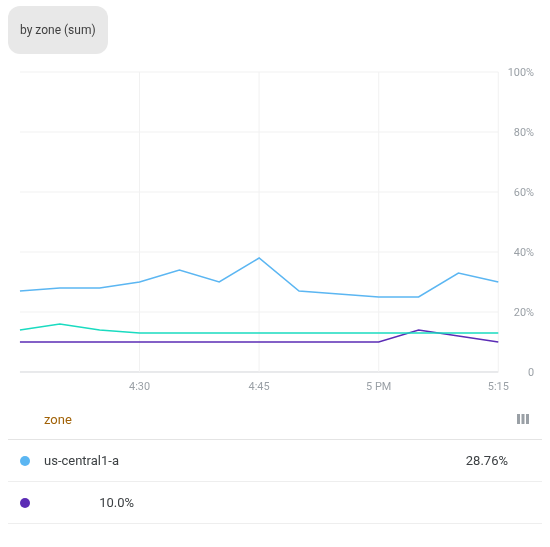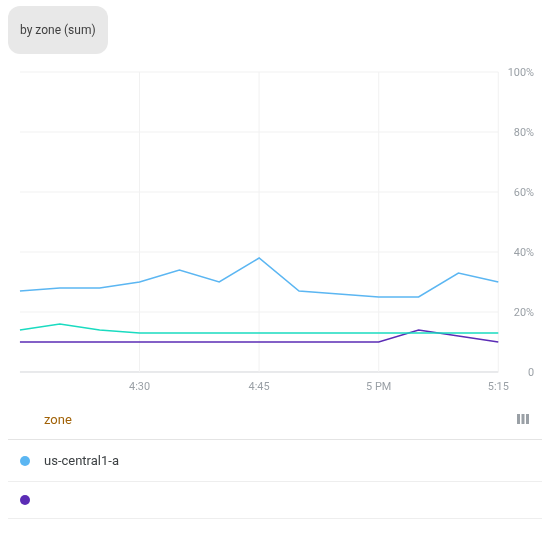--- a/index.html
+++ b/index.html
@@ -105,21 +105,23 @@
               <rect x="5.5" y="2" width="3" height="10"></rect>
               <rect x="10" y="2" width="3" height="10"></rect>
             </g>
           </svg>
       </div>
     </div>
     <div id="rows">
         <div class="trow">
           <span class="dot" style="background:#5bb6f2"></span>
           <span class="zname">us-central1-a</span>
+          <span class="zval">28.76%</span>
           <span class="spacer"></span>
         </div>
         <div class="trow">
           <span class="dot" style="background:#5b2cb5"></span>
+          <span class="zval">10.0%</span>
           <span class="spacer"></span>
         </div>
       </div>
   </div>
 </div>
 
 </body></html>

